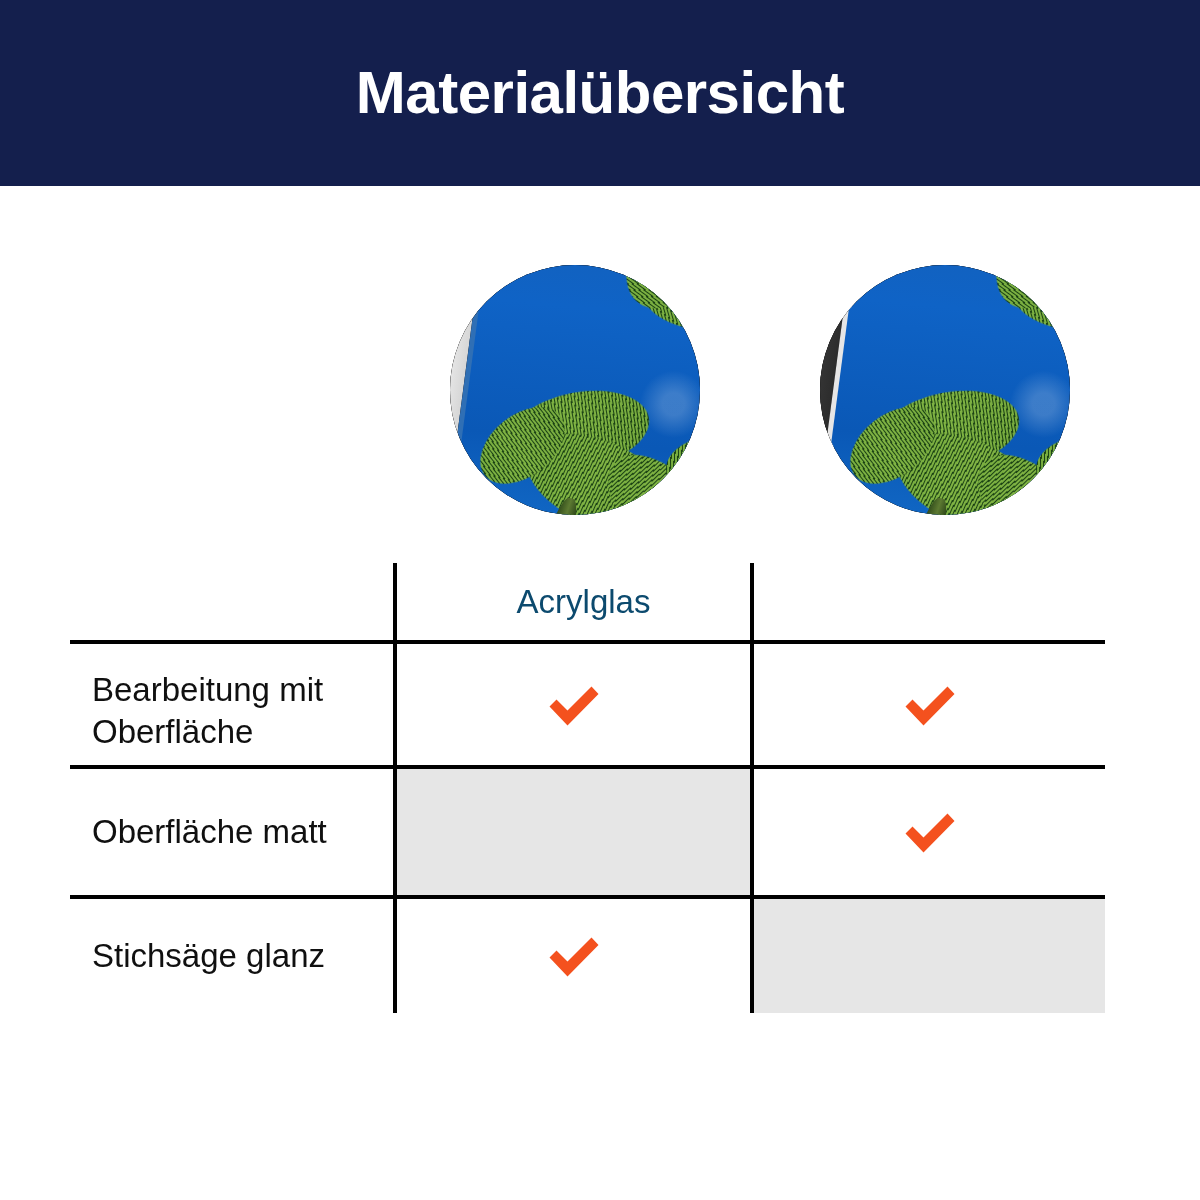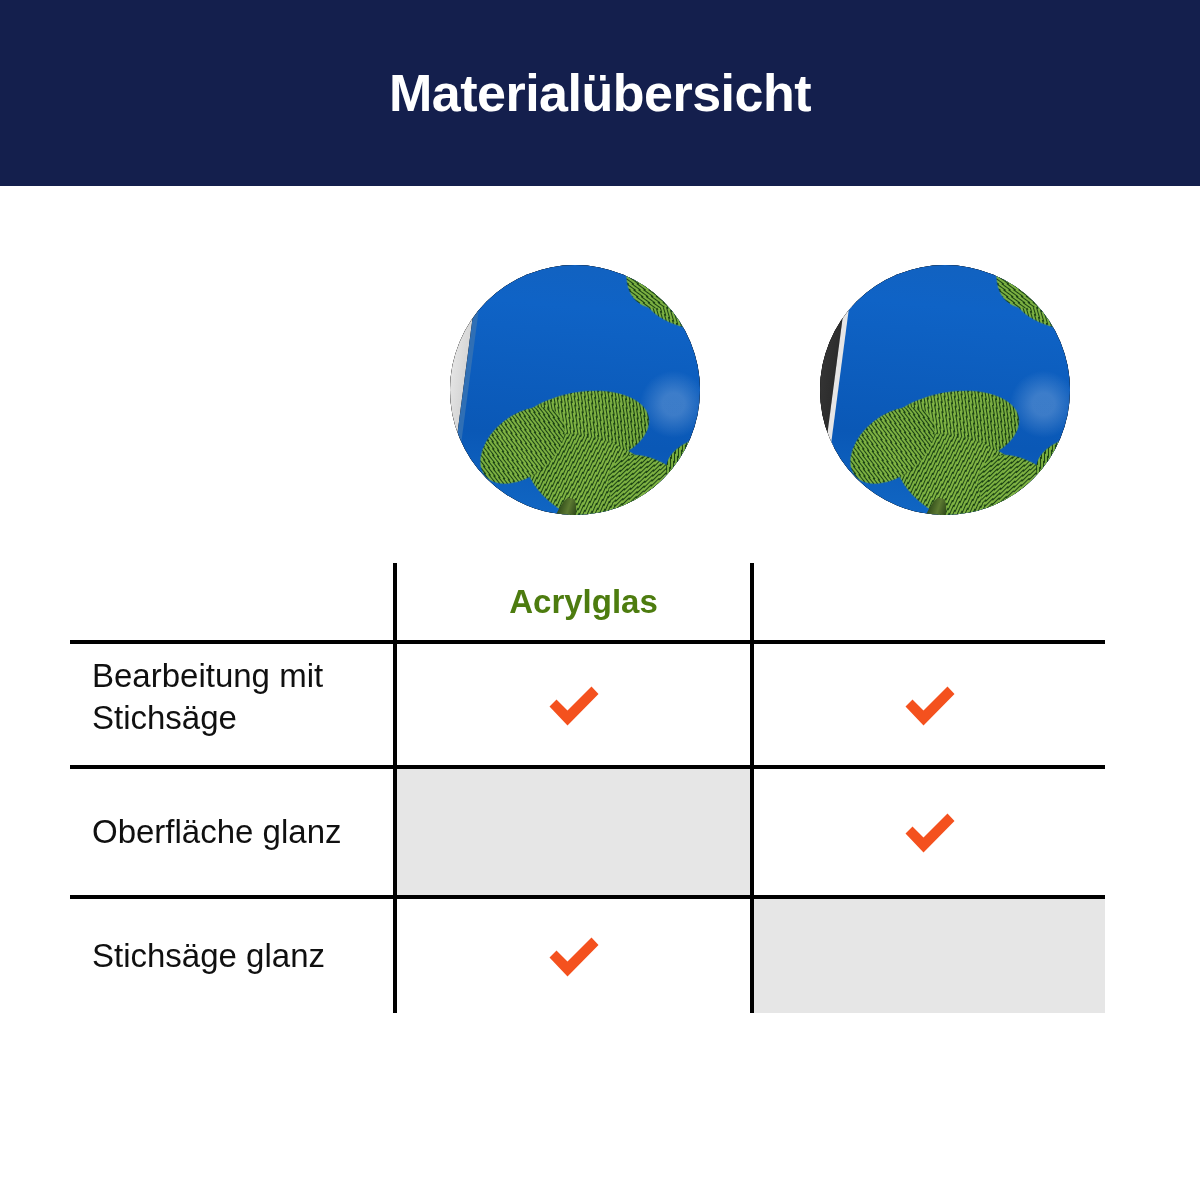--- a/index.html
+++ b/index.html
@@ -29,21 +29,21 @@
     width: 1200px;
     height: 186px;
     background: #141f4d;
     display: flex;
     align-items: center;
     justify-content: center;
   }
   .header-title {
     color: #ffffff;
     font-family: "Liberation Sans", sans-serif;
-    font-size: 52px;
+    font-size: 60px;
     font-weight: bold;
     letter-spacing: -0.5px;
     line-height: 1;
     white-space: nowrap;
     text-align: center;
   }
 
   
   .thumbs {
     position: absolute;
@@ -174,24 +174,24 @@
   .cell {
     position: absolute;
     box-sizing: border-box;
     display: flex;
     align-items: center;
   }
   .cell-center { justify-content: center; }
   .cell-left   { justify-content: flex-start; padding-left: 22px; }
 
   .col-head {
-    color: #4d7c0f;
+    color: #0c4a6e;
     font-size: 33px;
     font-family: "Liberation Sans", sans-serif;
-    font-weight: bold;
+    font-weight: normal;
     white-space: nowrap;
     margin-left: 20px;
   }
   .row-label {
     color: #101010;
     font-size: 33px;
     line-height: 1.27;
     font-family: "Liberation Sans", sans-serif;
     font-weight: normal;
   }
@@ -269,41 +269,41 @@
     <div class="vline vline-1"></div>
     <div class="vline vline-2"></div>
     <div class="hline hline-1"></div>
     <div class="hline hline-2"></div>
     <div class="hline hline-3"></div>
 
     <div class="cell cell-center" style="left:327px; top:0; width:353px; height:77px;">
       <span class="col-head">Acrylglas</span>
     </div>
 
-    <div class="cell cell-left" style="left:0; top:73px; width:323px; height:121px;">
+    <div class="cell cell-left" style="left:0; top:87px; width:323px; height:121px;">
       <span class="row-label">
         <span>Bearbeitung mit</span><br>
-        <span>Stichsäge</span>
+        <span>Oberfläche</span>
       </span>
     </div>
 
     <div class="cell cell-center" style="left:327px; top:81px; width:353px; height:121px;">
       <svg class="check" viewBox="0 0 58 48">
         <path d="M4.5 25.5 L11.5 18.5 L22.5 29.5 L46.5 5.5 L53.5 13.0 L22.5 44.5 Z" fill="#f4511e"></path>
       </svg>
     </div>
 
     <div class="cell cell-center" style="left:684px; top:81px; width:351px; height:121px;">
       <svg class="check" viewBox="0 0 58 48">
         <path d="M4.5 25.5 L11.5 18.5 L22.5 29.5 L46.5 5.5 L53.5 13.0 L22.5 44.5 Z" fill="#f4511e"></path>
       </svg>
     </div>
 
     <div class="cell cell-left" style="left:0; top:206px; width:323px; height:126px;">
-      <span class="row-label">Oberfläche glanz</span>
+      <span class="row-label">Oberfläche matt</span>
     </div>
 
     <div class="cell cell-center" style="left:327px; top:206px; width:353px; height:126px;"></div>
 
     <div class="cell cell-center" style="left:684px; top:206px; width:351px; height:126px;">
       <svg class="check" viewBox="0 0 58 48">
         <path d="M4.5 25.5 L11.5 18.5 L22.5 29.5 L46.5 5.5 L53.5 13.0 L22.5 44.5 Z" fill="#f4511e"></path>
       </svg>
     </div>
 

